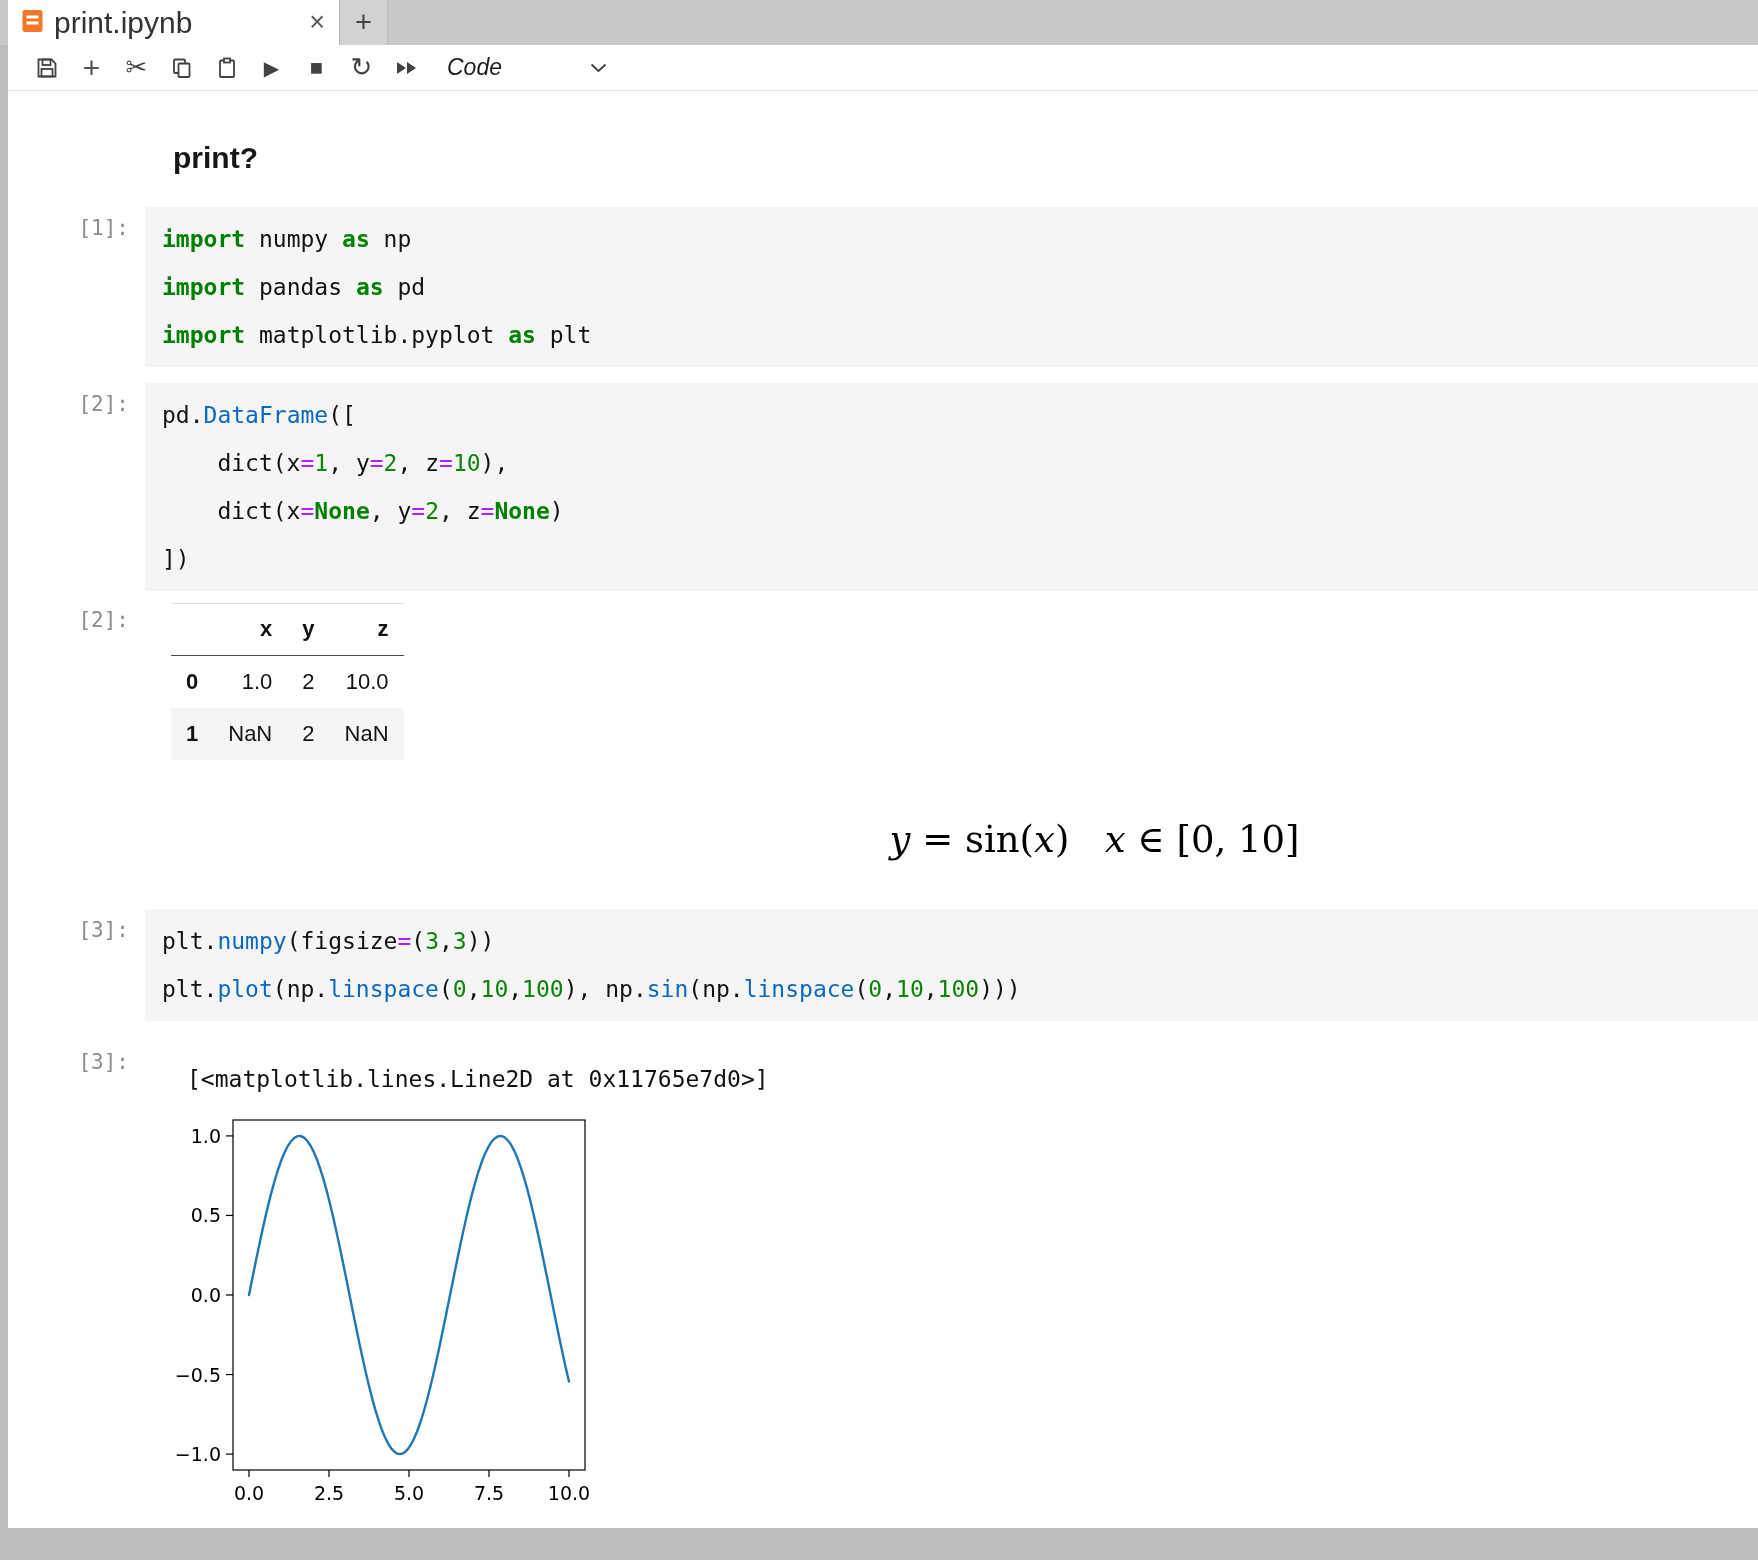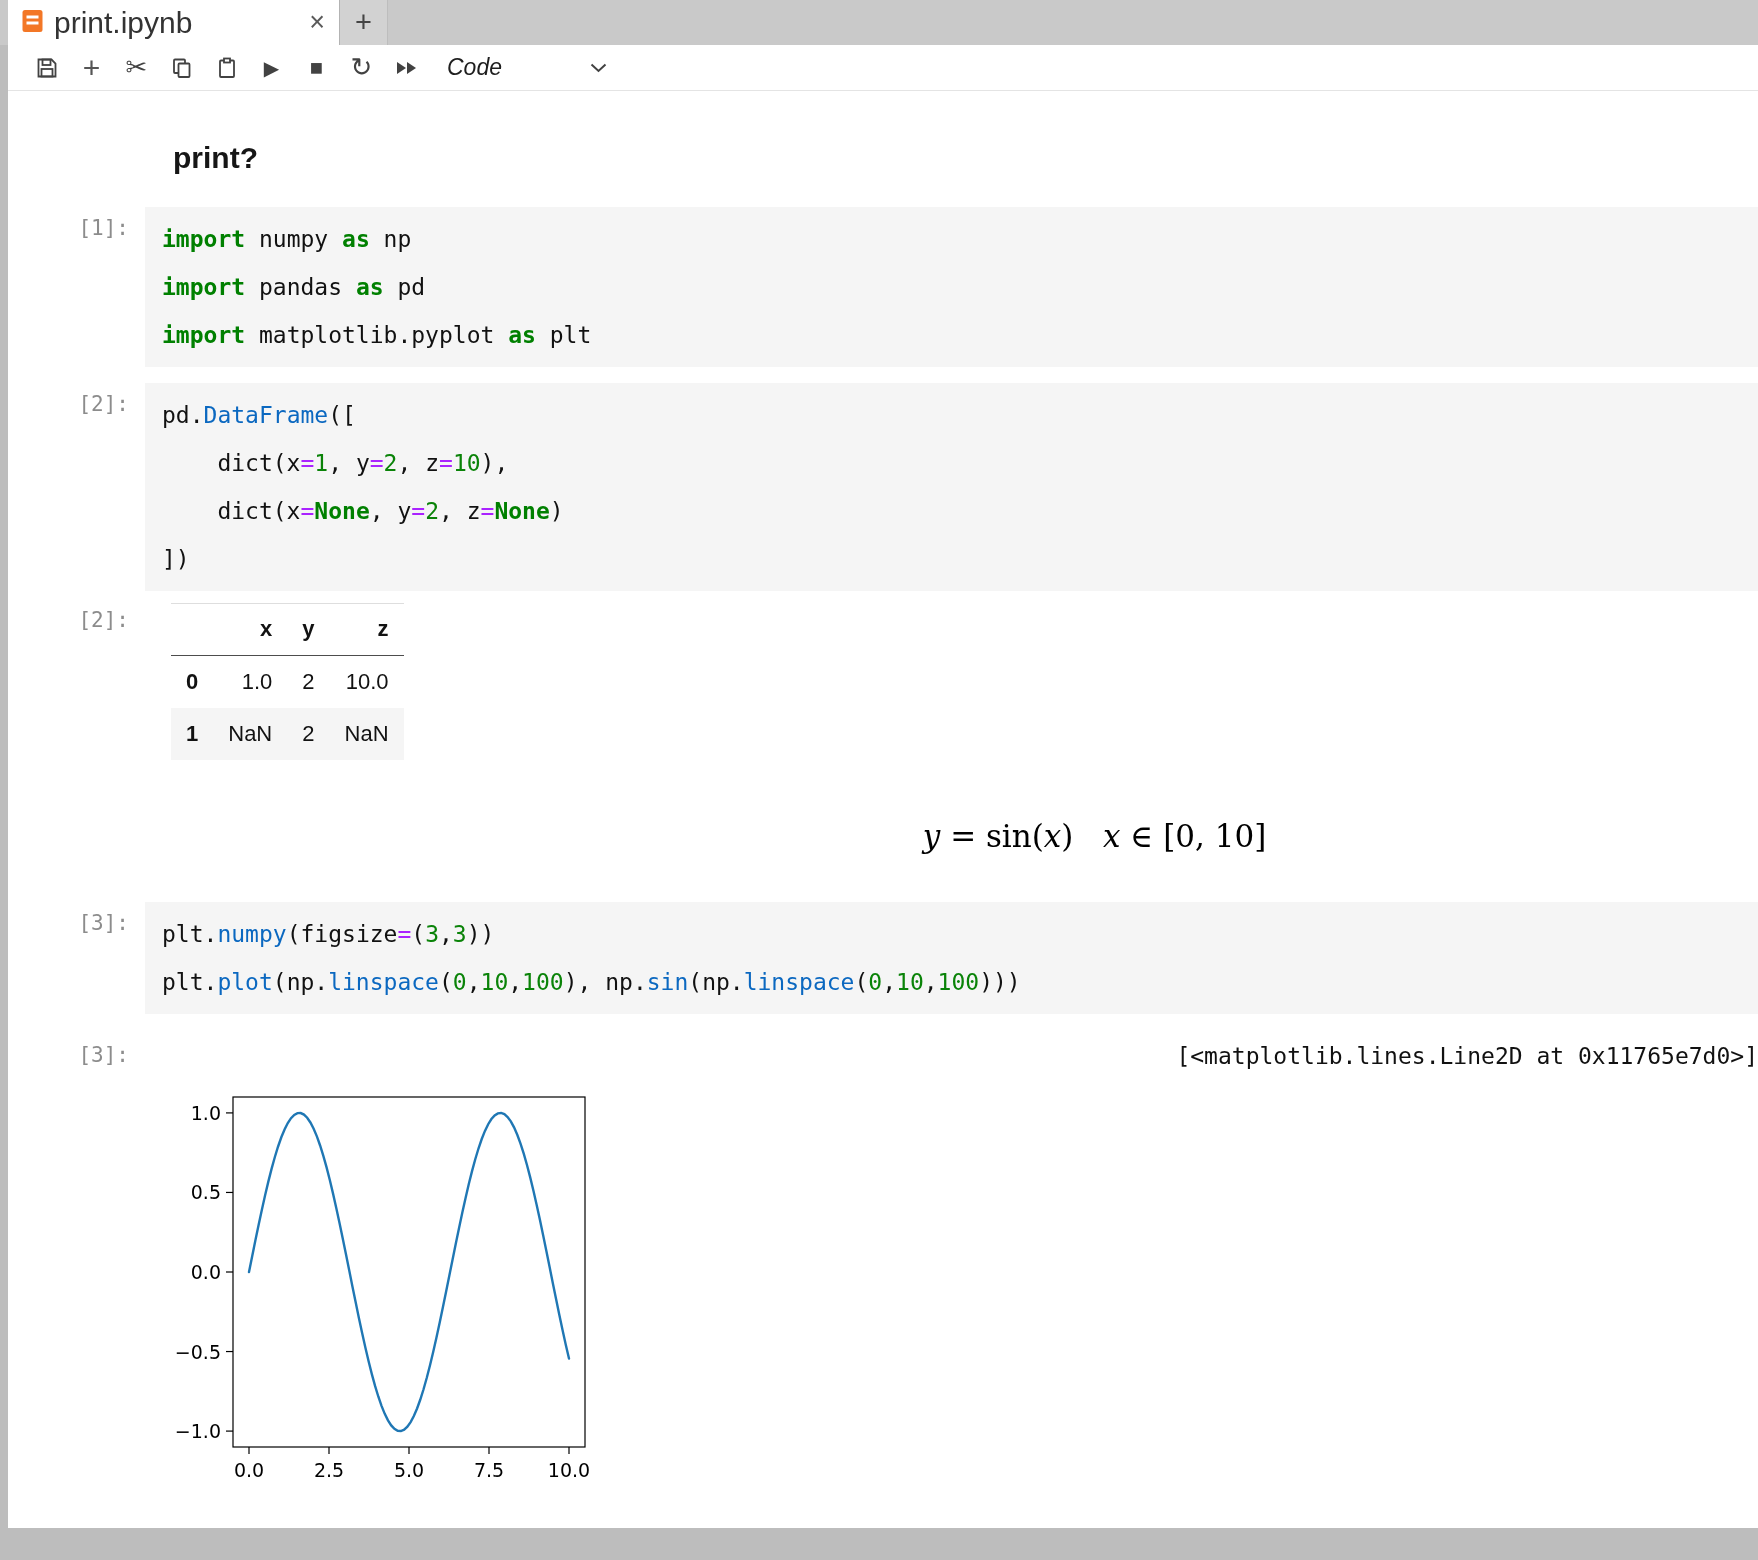--- a/index.html
+++ b/index.html
@@ -112,29 +112,29 @@
     padding: 13px 15px;
   }
   .df-table td { text-align: right; padding: 13px 15px; }
   .df-table tbody tr:nth-child(2) { background: #f5f5f5; }
 
   
   .math-row {
     margin-left: 137px; margin-top: 58px;
     text-align: center; padding-left: 286px;
     font-family: "DejaVu Serif", serif;
-    font-size: 31px; color: #000;
+    font-size: 37px; color: #000;
     white-space: pre;
   }
 
   
   .txt-output {
-    margin: 0; padding-top: 9px;
+    margin: 16px; padding-top: 9px;
     font-family: "DejaVu Sans Mono", monospace;
-    font-size: 23px; color: #111; white-space: pre; text-align: right;
+    font-size: 23px; color: #111; white-space: pre;
   }
 
   
   .figure-wrap { margin-top: 16px; }
   .ticklabel {
     font-family: "DejaVu Sans", "Liberation Sans", sans-serif;
     font-size: 19px; fill: #000;
   }
 
   .mt16 { margin-top: 16px; }

